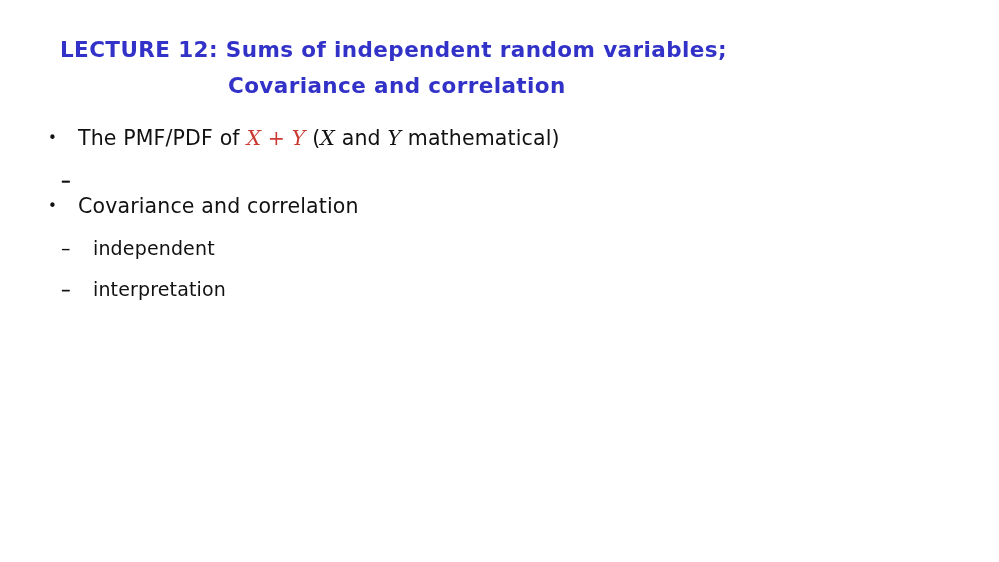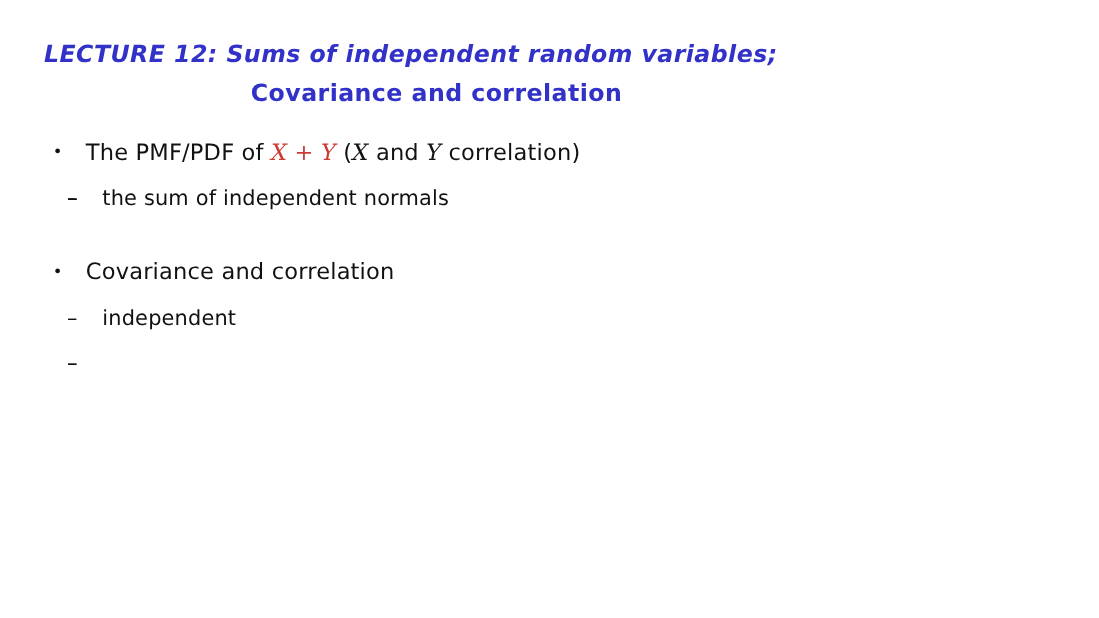--- a/index.html
+++ b/index.html
@@ -29,22 +29,21 @@
   .title-line {
     font-family: "DejaVu Sans", sans-serif;
     font-weight: bold;
     font-size: 21.5px;
     letter-spacing: 0.4px;
     color: #3232c8;
     white-space: nowrap;
     line-height: 36px;
   }
   .title-line-1 {
-    padding-left: 40px;
-    font-style: italic;
+    padding-left: 60px;
   }
   .title-line-2 {
     padding-left: 228px;
   }
 
   
   .outline {
     position: absolute;
     left: 0;
     top: 118px;
@@ -124,51 +123,51 @@
 <div id="slide">
 
   <div class="title-block">
     <div class="title-line title-line-1">LECTURE 12: Sums of independent random variables;</div>
     <div class="title-line title-line-2">Covariance and correlation</div>
   </div>
 
   <div class="outline">
 
     <div class="item level1">
-      <span class="marker">•</span><span>The PMF/PDF of </span><span class="math-red">X</span><span class="op-red"> + </span><span class="math-red">Y</span><span class="paren"> (</span><span class="math">X</span><span> and </span><span class="math">Y</span><span> correlation</span><span class="paren">)</span>
+      <span class="marker">•</span><span>The PMF/PDF of </span><span class="math-red">X</span><span class="op-red"> + </span><span class="math-red">Y</span><span class="paren"> (</span><span class="math">X</span><span> and </span><span class="math">Y</span><span> mathematical</span><span class="paren">)</span>
     </div>
 
     <div class="item level2 sub-first">
       <span class="marker">–</span>
     </div>
 
     <div class="item level2">
       <span class="marker">–</span>
     </div>
 
     <div class="item level2">
       <span class="marker">–</span>
     </div>
 
     <div class="item level2">
-      <span class="marker">–</span><span>the sum of independent normals</span>
+      <span class="marker">–</span>
     </div>
 
     <div class="group-gap"></div>
 
     <div class="item level1">
       <span class="marker">•</span><span>Covariance and correlation</span>
     </div>
 
     <div class="item level2 sub-first">
       <span class="marker">–</span><span>independent</span>
     </div>
 
     <div class="item level2">
       <span class="marker">–</span>
     </div>
 
     <div class="item level2">
-      <span class="marker">–</span>
+      <span class="marker">–</span><span>interpretation</span>
     </div>
 
   </div>
 </div>
 
 </body></html>

